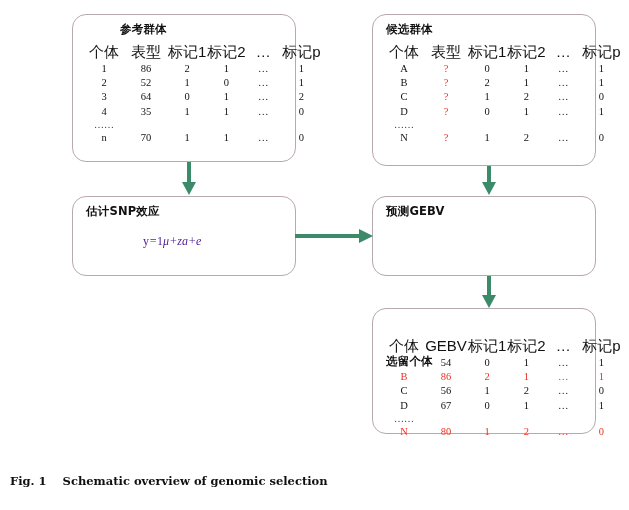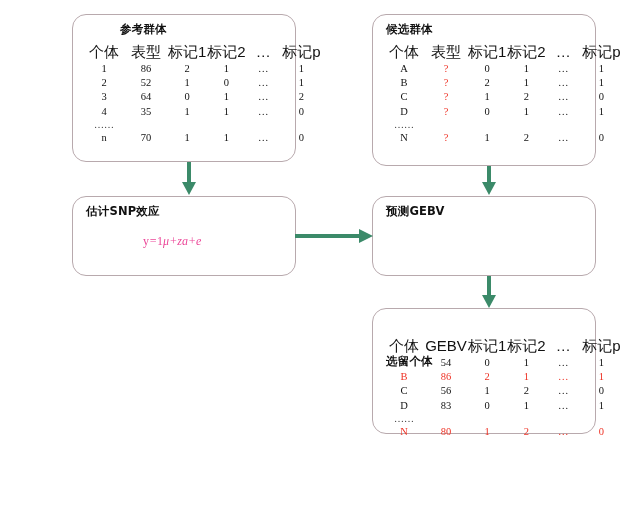--- a/index.html
+++ b/index.html
@@ -75,21 +75,21 @@
     color: #333;
   }
   .dots-row td.c-id { text-align: center; }
 
   
   .formula {
     position: absolute;
     font-family: "Liberation Serif", serif;
     font-style: italic;
     font-size: 12px;
-    color: #ec4899;
+    color: #4c1d95;
     white-space: nowrap;
   }
   .formula .up { font-style: normal; }
   .sumblock {
     display: inline-block;
     vertical-align: middle;
     text-align: center;
     font-style: normal;
     line-height: 1;
     margin: 0 1px;
@@ -322,21 +322,21 @@
     <tr>
       <td class="c-id">C</td>
       <td class="c-phe">56</td>
       <td class="c-m1">1</td>
       <td class="c-m2">2</td>
       <td class="c-dots">…</td>
       <td class="c-mp">0</td>
     </tr>
     <tr>
       <td class="c-id">D</td>
-      <td class="c-phe">83</td>
+      <td class="c-phe">67</td>
       <td class="c-m1">0</td>
       <td class="c-m2">1</td>
       <td class="c-dots">…</td>
       <td class="c-mp">1</td>
     </tr>
     <tr class="dots-row">
       <td class="c-id">……</td>
       <td class="c-phe"></td>
       <td class="c-m1"></td>
       <td class="c-m2"></td>
@@ -347,14 +347,15 @@
       <td class="c-id">N</td>
       <td class="c-phe">80</td>
       <td class="c-m1">1</td>
       <td class="c-m2">2</td>
       <td class="c-dots">…</td>
       <td class="c-mp">0</td>
     </tr>
   </tbody>
     </table>
 
+  <div class="caption en">Fig. 1    Schematic overview of genomic selection</div>
 
 </div>
 
 </body></html>

